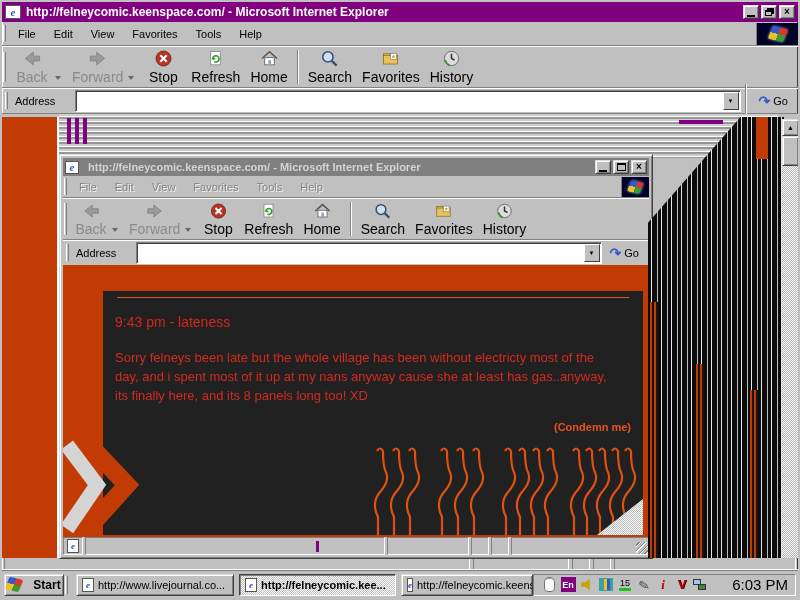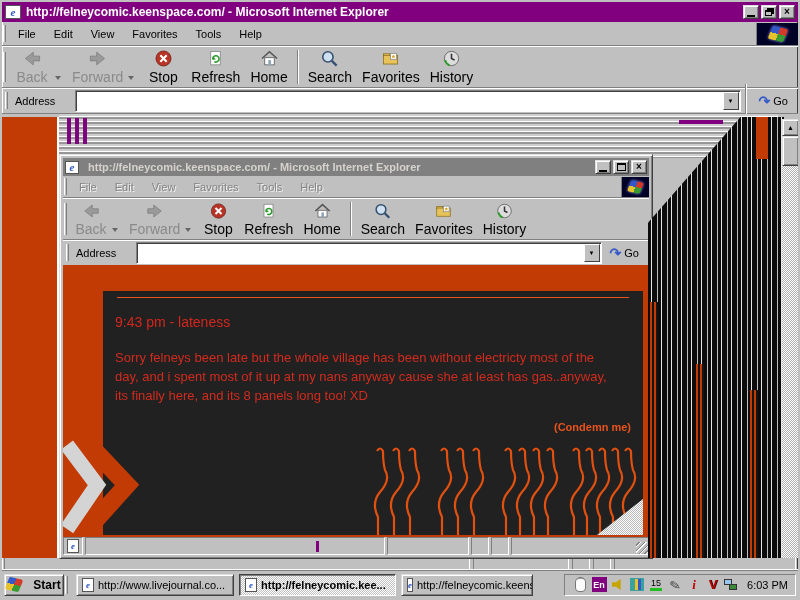--- a/index.html
+++ b/index.html
@@ -127,21 +127,21 @@
   .ic-vol { width:12px; height:12px; background:#c8a400; clip-path:polygon(0 32%, 34% 32%, 72% 2%, 72% 98%, 34% 68%, 0 68%); }
   .ic-disp { width:14px; height:13px; border:1px solid #3aa0a0; background:linear-gradient(90deg,#3aa0a0 0 4px,#e8c22c 4px 7px,#3458c8 7px 10px,#3aa0a0 10px); }
   .ic-15 { font-size:9px; font-weight:normal; border-bottom:3px solid #1fbf1f; line-height:10px; padding:0 1px; }
   .ic-ink { font-size:13px; color:#444; transform:rotate(-10deg); }
   .ic-info { font-family:"Liberation Serif",serif; font-weight:bold; font-style:italic; font-size:13px; color:#c00000; }
   .ic-av { font-weight:bold; font-size:13px; color:#b40000; text-shadow:1px 0 0 #400; }
   .ic-net { position:relative; width:16px; height:14px; }
   .ic-net i { position:absolute; width:8px; height:6px; background:#9cc6f0; border:1px solid #333; }
   .ic-net i:first-child { left:0; top:1px; }
   .ic-net i:last-child { left:5px; top:6px; background:#3a8a3a; }
-  .clock { margin-left:4px; font-size:11px; }
+  .clock { margin-left:20px; font-size:15px; }
 </style>
 </head>
 <body>
 
 <div id="screen">
 
   <div id="titlebar">
     <span class="tb-icon">
         <span class="ie-e">e</span>
       </span>

